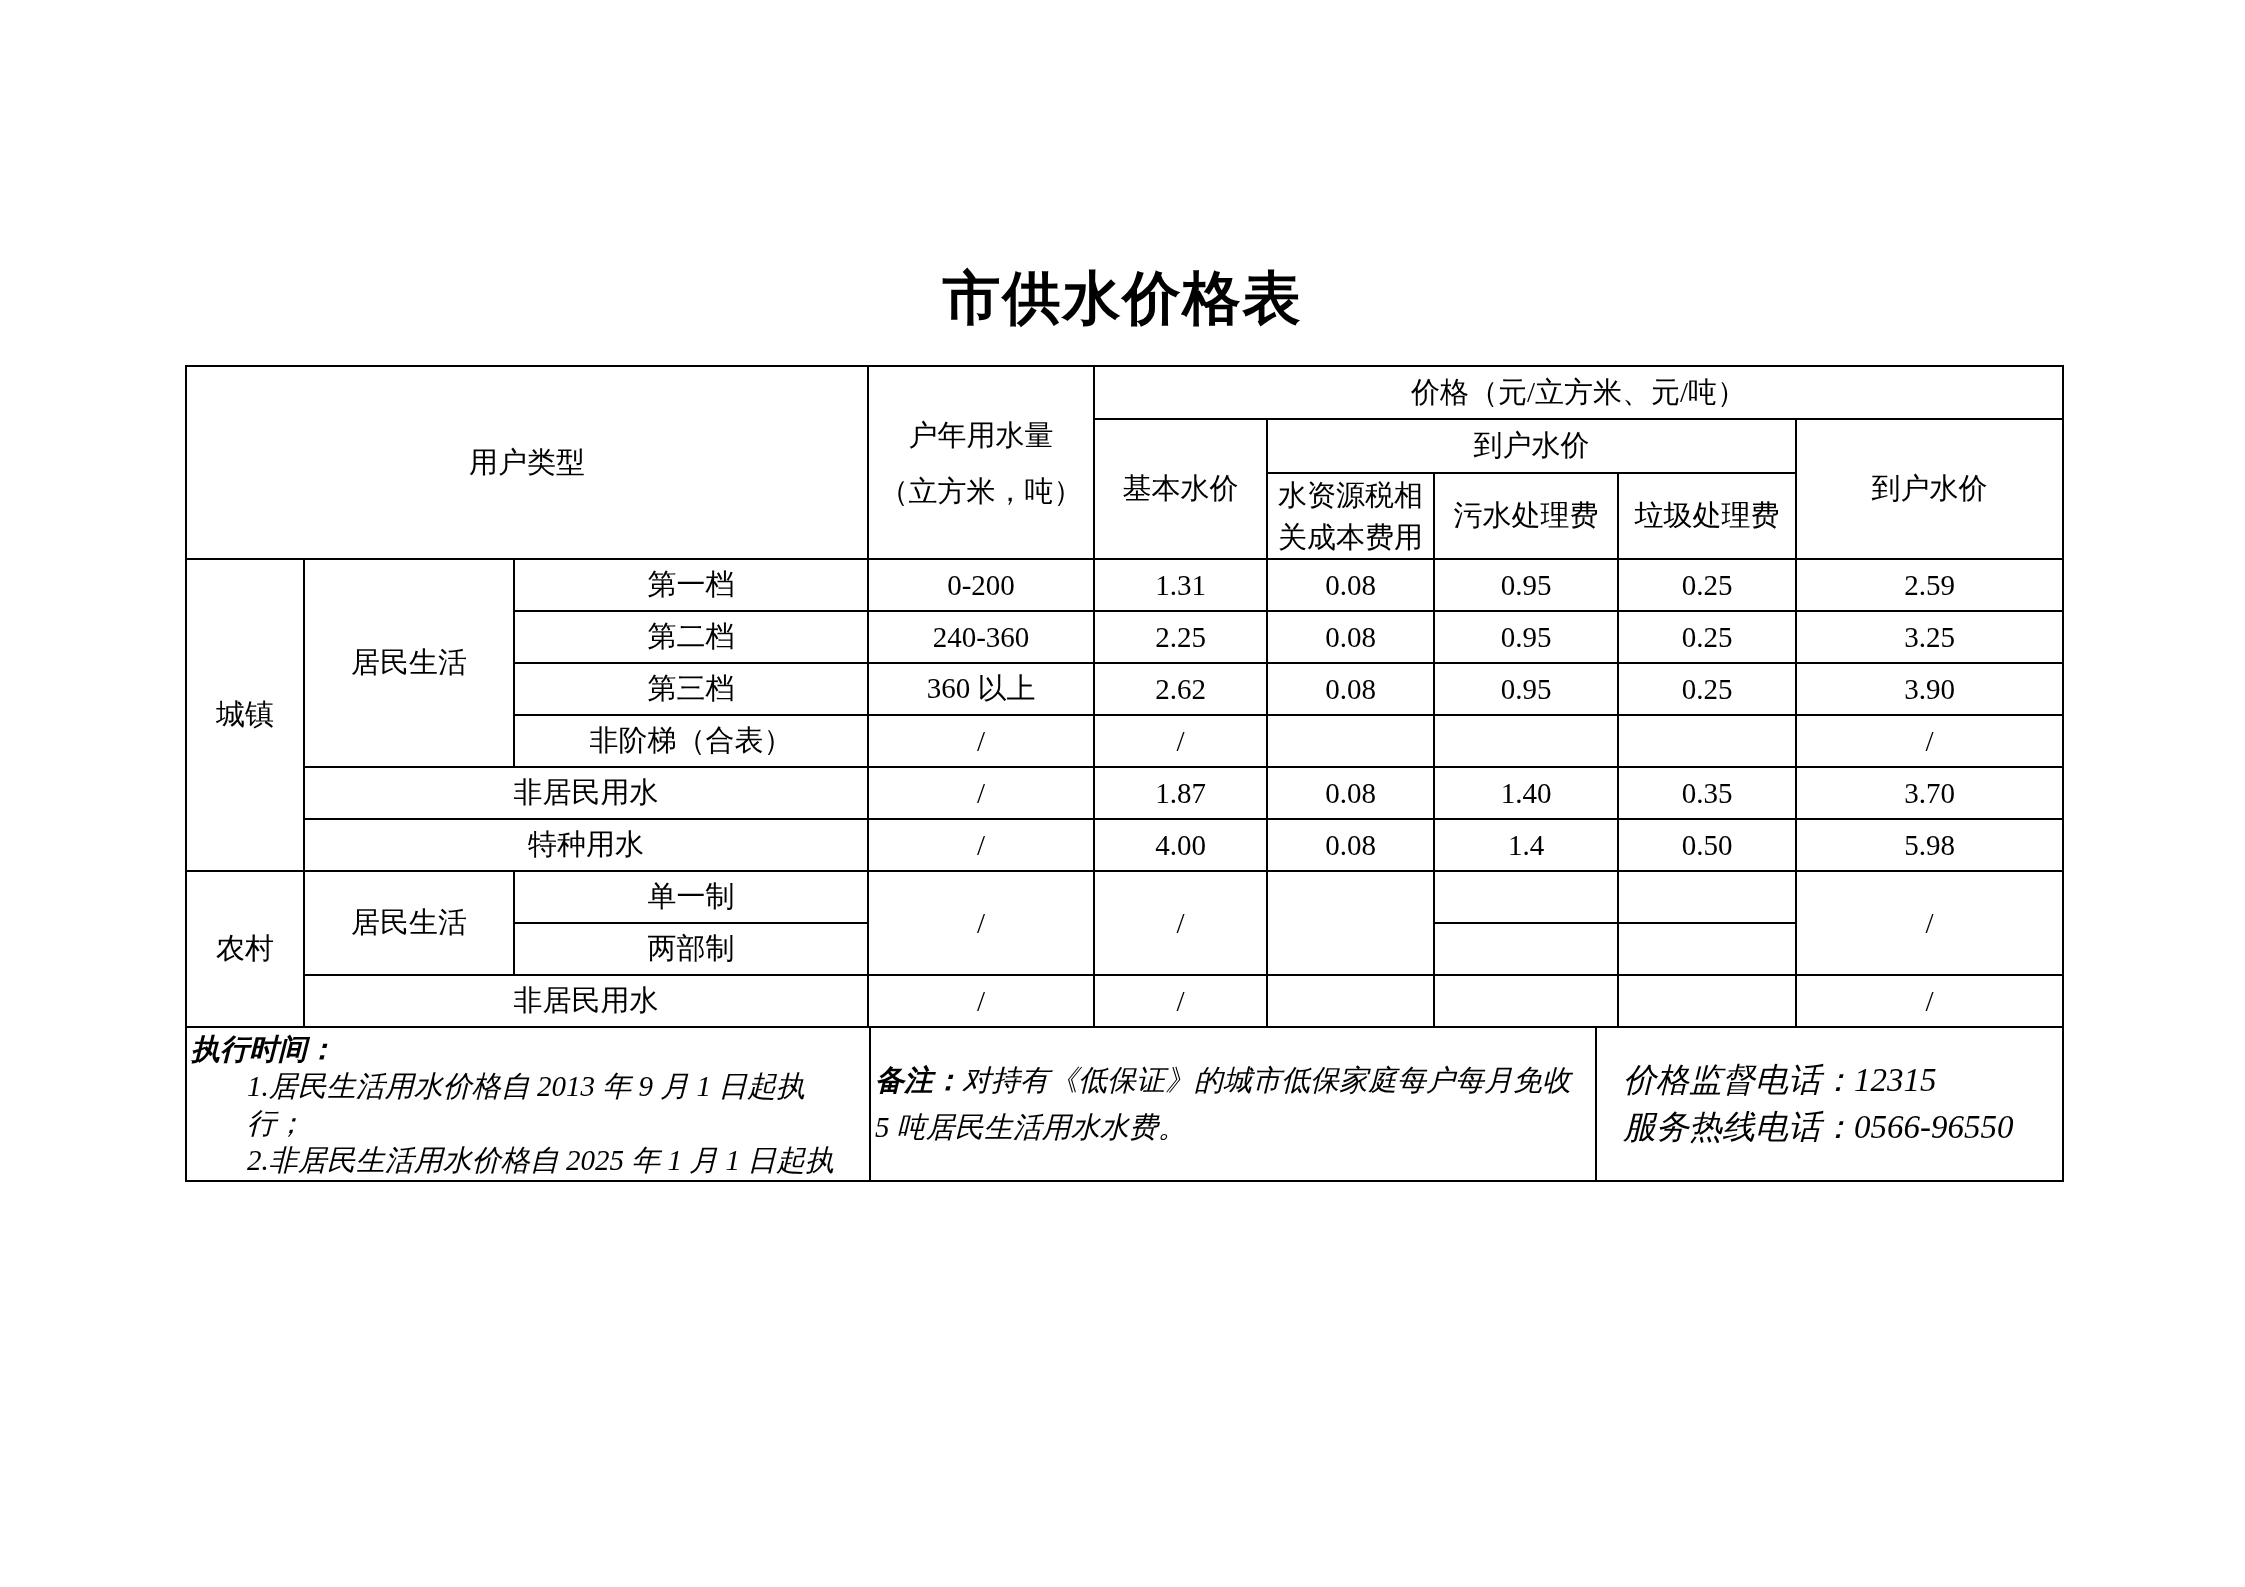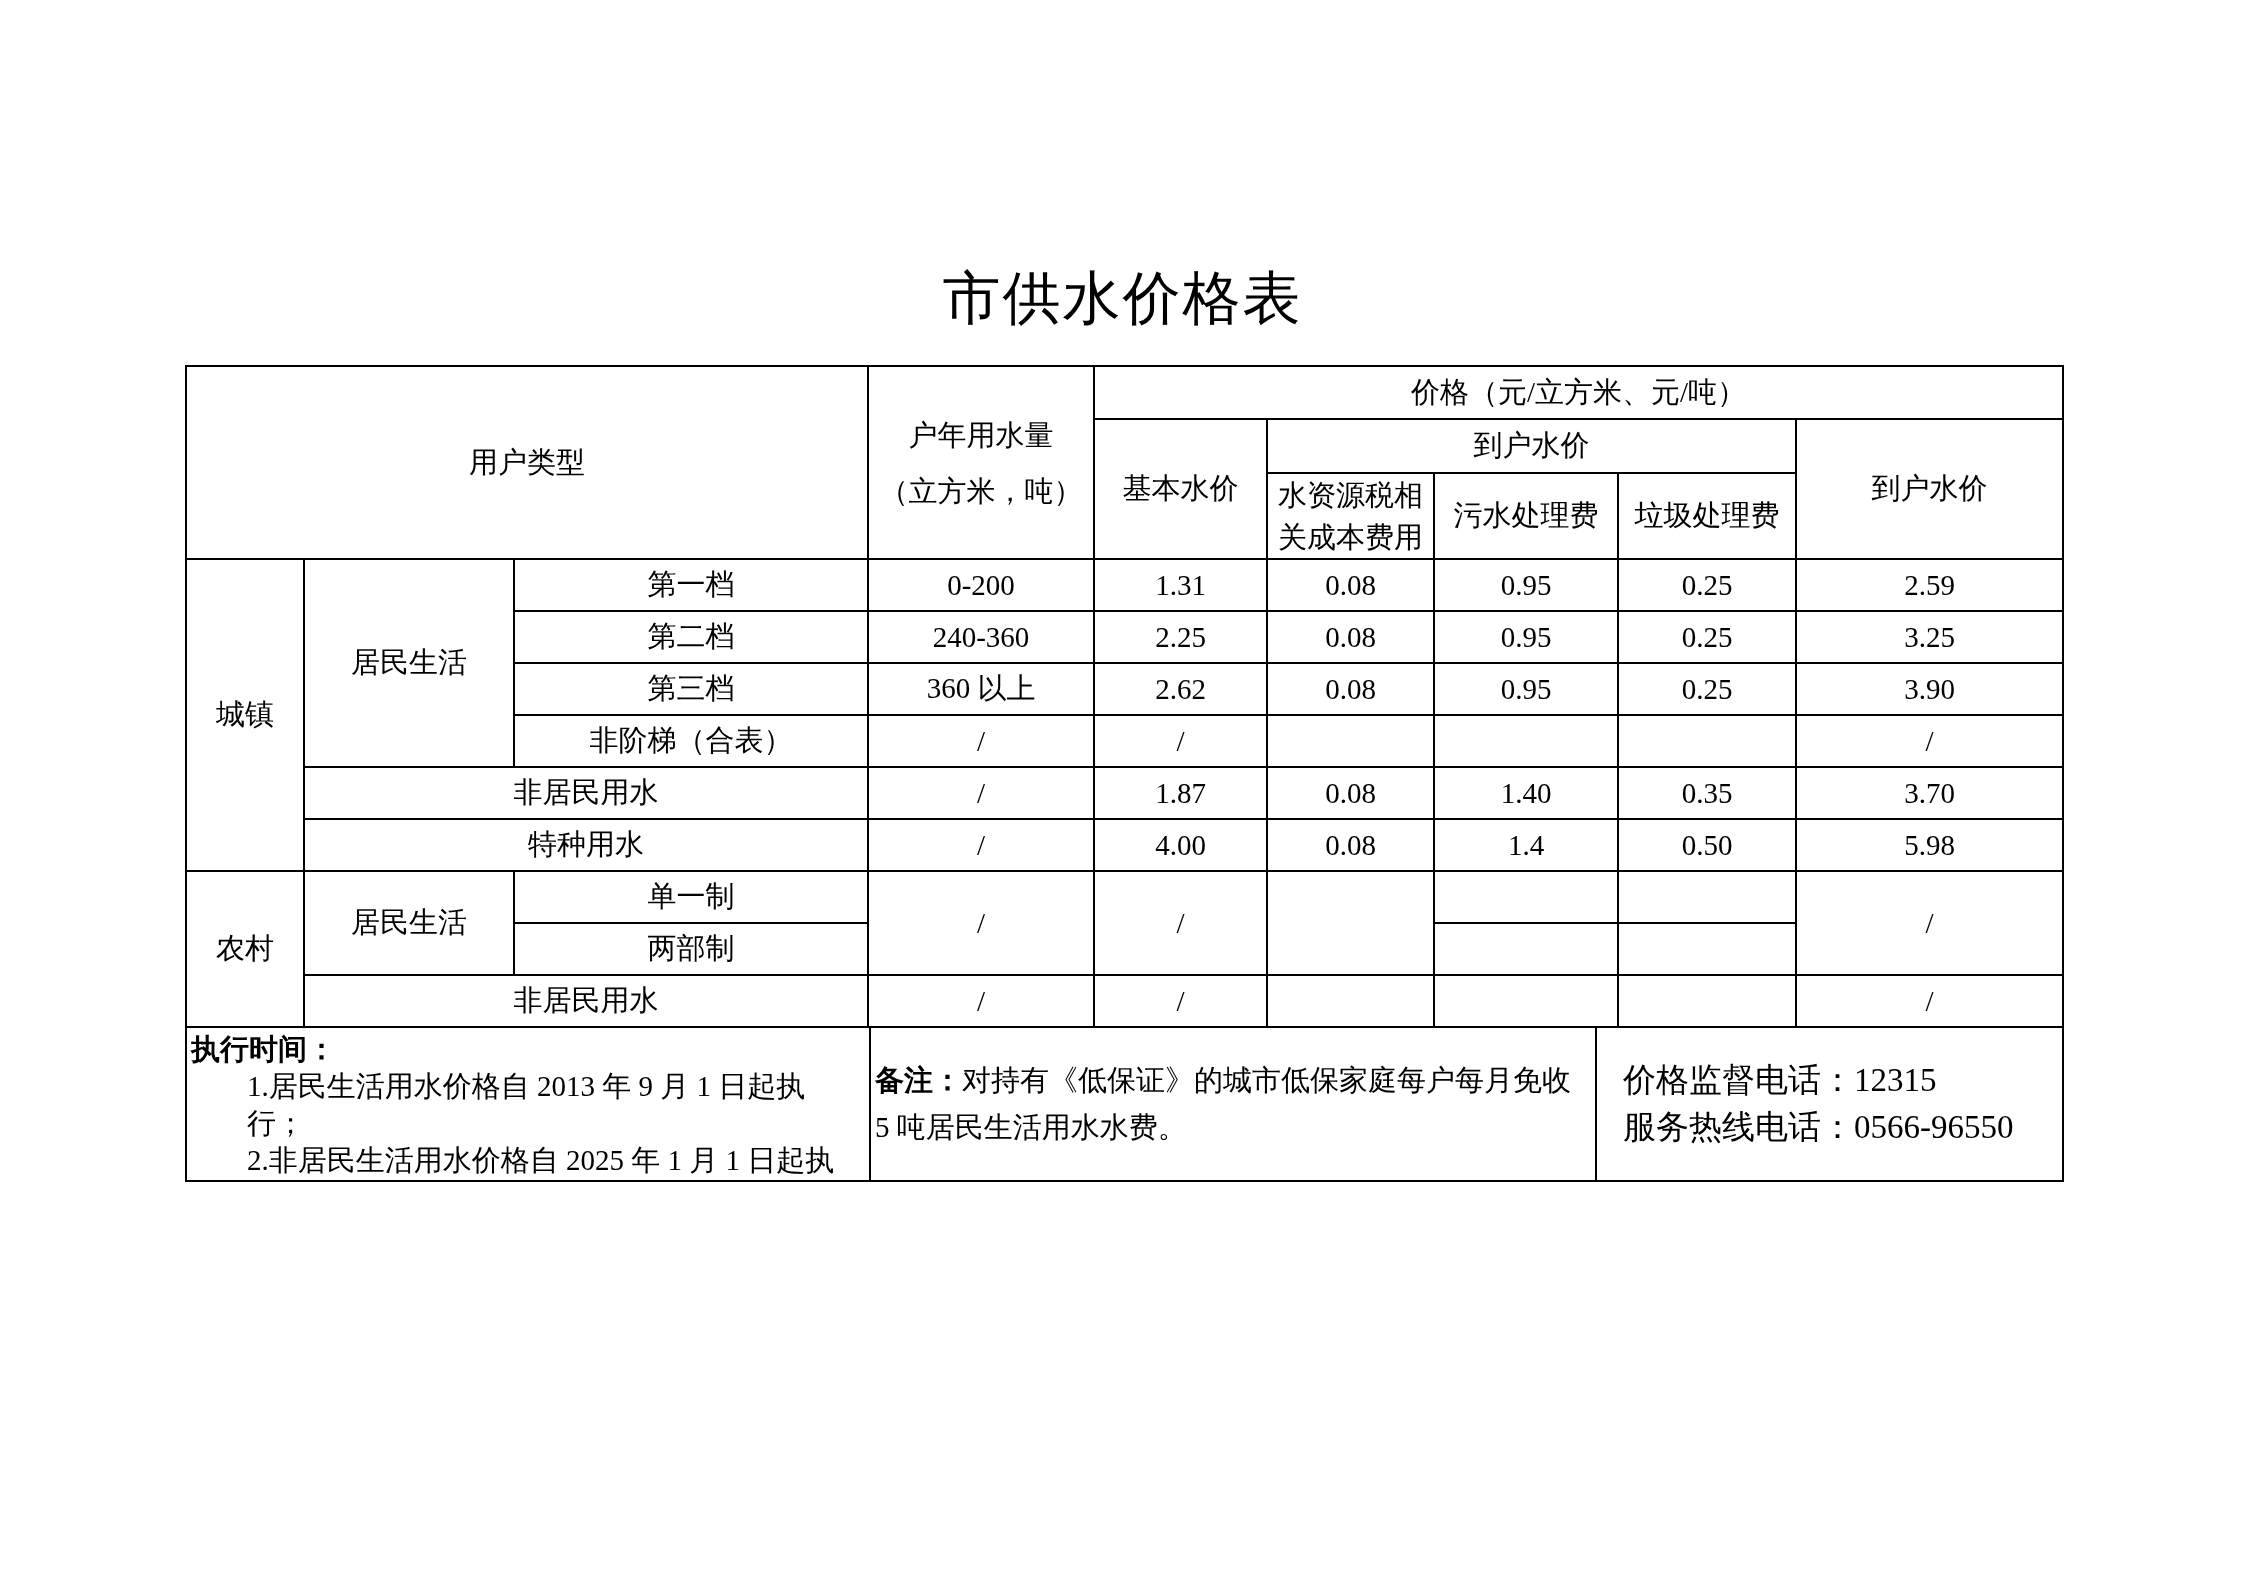--- a/index.html
+++ b/index.html
@@ -5,38 +5,38 @@
   html, body { margin: 0; padding: 0; background: #ffffff; }
   body {
     width: 2245px; height: 1587px;
     font-family: "Liberation Serif", "DejaVu Serif", serif;
     color: #000;
   }
   .page { position: relative; width: 2245px; height: 1587px; background: #fff; overflow: hidden; }
 
   .doc-title {
     position: absolute; top: 260px; left: 0; width: 100%;
-    text-align: center; font-size: 58px; font-weight: normal; letter-spacing: 2px;
+    text-align: center; font-size: 58px; font-weight: bold; letter-spacing: 2px;
   }
 
   table.price-table {
     position: absolute; left: 185px; top: 365px;
     border-collapse: collapse; table-layout: fixed;
     width: 1877px;
   }
   table.price-table td {
     border: 2px solid #000;
     text-align: center; vertical-align: middle;
     font-size: 29px; padding: 0; overflow: hidden;
   }
   tr.row-h1 { height: 53px; }
   tr.row-h2 { height: 54px; }
   tr.row-h3 { height: 84px; }
   tr.row-data { height: 52px; }
-  tr.row-footer { height: 152px; }
+  tr.row-footer { height: 152px; font-style: italic; }
 
   .two-line { white-space: pre-line; line-height: 56px; }
   .wrap-tight { line-height: 42px; padding: 0 2px; }
 
   td.footer-td { padding: 0; vertical-align: top; }
   .footer-flex { display: flex; width: 100%; height: 152px; text-align: left; }
   .footer-exec {
     width: 684px; box-sizing: border-box; border-right: 2px solid #000;
     padding: 3px 6px 0 4px; line-height: 37px; font-size: 29px;
   }

